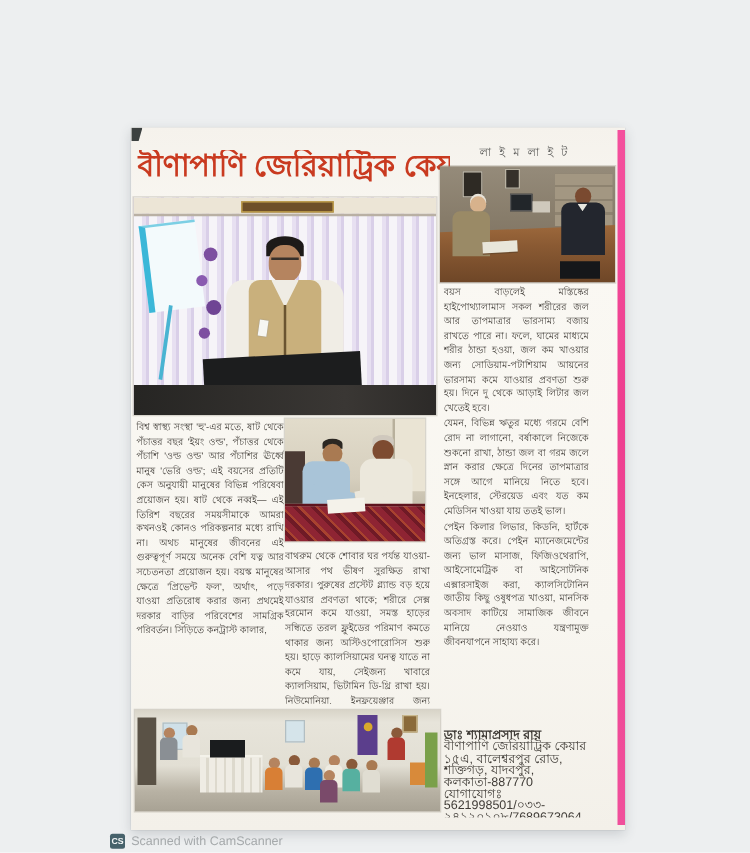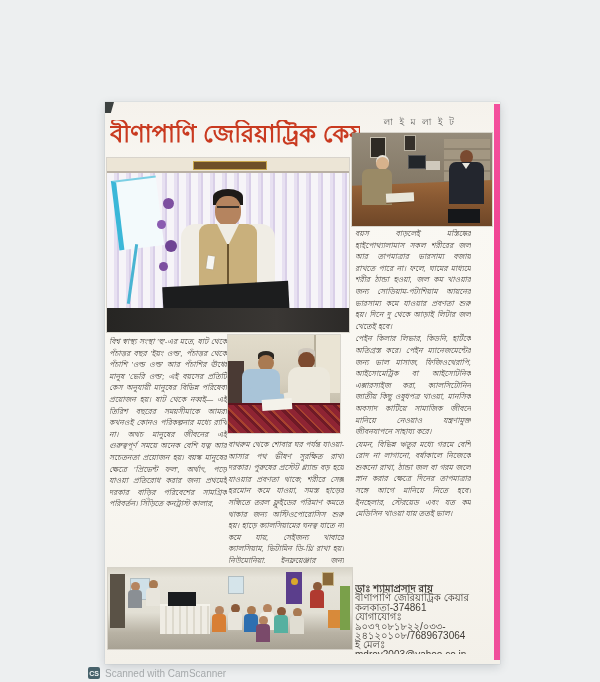--- a/index.html
+++ b/index.html
@@ -20,21 +20,21 @@
     font-size:9px;letter-spacing:2px;color:#5a5a58;white-space:nowrap;
   }
   .title{
     position:absolute;left:5px;top:18px;width:250px;
     font-size:24px;font-weight:bold;color:#c93a20;line-height:1.2;white-space:nowrap;overflow:hidden;
   }
   .col{
     position:absolute;color:#47433e;font-size:7.6px;line-height:11.6px;
     text-align:justify;overflow:hidden;
   }
-  .col p{margin:0 0 1px 0;font-style:italic;}
+  .col p{margin:0 0 1px 0;}
   .contact{position:absolute;color:#3f3b36;font-size:10px;line-height:9.4px;overflow:hidden;}
   .contact .nm{font-weight:bold;}
   .photo{position:absolute;overflow:hidden;box-shadow:0 0 0 1px rgba(120,110,95,.25);}
   .abs{position:absolute;}
   .rnd{border-radius:50%;}
   .person{position:absolute;width:14px;height:26px;}
   .person::before{content:"";position:absolute;left:3px;top:0;width:9px;height:9px;border-radius:50%;background:currentColor;}
   .person::after{content:"";position:absolute;left:0;top:8px;width:14px;height:18px;border-radius:4px 4px 0 0;background:var(--shirt,#ddd);}
   .wm{position:absolute;left:88px;top:667px;display:flex;align-items:center;gap:5px;}
   .wm-logo{
@@ -136,30 +136,31 @@
     <div class="col" style="left:4px;top:234px;width:118px;height:230px;">
       <p>বিশ্ব স্বাস্থ্য সংস্থা 'হু'-এর মতে, ষাট থেকে পঁচাত্তর বছর 'ইয়ং ওল্ড', পঁচাত্তর থেকে পঁচাশি 'ওল্ড ওল্ড' আর পঁচাশির ঊর্ধ্বে মানুষ 'ভেরি ওল্ড'; এই বয়সের প্রতিটি কেস অনুযায়ী মানুষের বিভিন্ন পরিষেবা প্রয়োজন হয়। ষাট থেকে নব্বই— এই তিরিশ বছরের সময়সীমাকে আমরা কখনওই কোনও পরিকল্পনার মধ্যে রাখি না। অথচ মানুষের জীবনের এই গুরুত্বপূর্ণ সময়ে অনেক বেশি যত্ন আর সচেতনতা প্রয়োজন হয়। বয়স্ক মানুষের ক্ষেত্রে 'প্রিভেন্ট ফল', অর্থাৎ, পড়ে যাওয়া প্রতিরোধ করার জন্য প্রথমেই দরকার বাড়ির পরিবেশের সামগ্রিক পরিবর্তন। সিঁড়িতে কনট্রাস্ট কালার,</p>
     </div>
 
     <div class="col" style="left:123px;top:337px;width:116px;height:124px;">
       <p>বাথরুম থেকে শোবার ঘর পর্যন্ত যাওয়া-আসার পথ ভীষণ সুরক্ষিত রাখা দরকার। পুরুষের প্রস্টেট গ্ল্যান্ড বড় হয়ে যাওয়ার প্রবণতা থাকে; শরীরে সেক্স হরমোন কমে যাওয়া, সমস্ত হাড়ের সন্ধিতে তরল ফ্লুইডের পরিমাণ কমতে থাকার জন্য অস্টিওপোরোসিস শুরু হয়। হাড়ে ক্যালসিয়ামের ঘনত্ব যাতে না কমে যায়, সেইজন্য খাবারে ক্যালসিয়াম, ভিটামিন ডি-থ্রি রাখা হয়। নিউমোনিয়া, ইনফ্লুয়েঞ্জার জন্য ভ্যাকসিন দেওয়া হয় বয়স্ক মানুষকে।</p>
     </div>
 
     <div class="col" style="left:250px;top:126px;width:116px;height:334px;">
       <p>বয়স বাড়লেই মস্তিষ্কের হাইপোথ্যালামাস সকল শরীরের জল আর তাপমাত্রার ভারসাম্য বজায় রাখতে পারে না। ফলে, ঘামের মাধ্যমে শরীর ঠান্ডা হওয়া, জল কম খাওয়ার জন্য সোডিয়াম-পটাশিয়াম আয়নের ভারসাম্য কমে যাওয়ার প্রবণতা শুরু হয়। দিনে দু থেকে আড়াই লিটার জল খেতেই হবে।</p>
+      <p>যেমন, বিভিন্ন ঋতুর মধ্যে গরমে বেশি রোদ না লাগানো, বর্ষাকালে নিজেকে শুকনো রাখা, ঠান্ডা জল বা গরম জলে স্নান করার ক্ষেত্রে দিনের তাপমাত্রার সঙ্গে আগে মানিয়ে নিতে হবে। ইনহেলার, স্টেরয়েড এবং যত কম মেডিসিন খাওয়া যায় ততই ভাল।</p>
       <p>পেইন কিলার লিভার, কিডনি, হার্টকে অতিগ্রস্ত করে। পেইন ম্যানেজমেন্টের জন্য ভাল মাসাজ, ফিজিওথেরাপি, আইসোমেট্রিক বা আইসোটনিক এক্সারসাইজ করা, ক্যালসিটোনিন জাতীয় কিছু ওষুধপত্র খাওয়া, মানসিক অবসাদ কাটিয়ে সামাজিক জীবনে মানিয়ে নেওয়াও যন্ত্রণামুক্ত জীবনযাপনে সাহায্য করে।</p>
-      <p>যেমন, বিভিন্ন ঋতুর মধ্যে গরমে বেশি রোদ না লাগানো, বর্ষাকালে নিজেকে শুকনো রাখা, ঠান্ডা জল বা গরম জলে স্নান করার ক্ষেত্রে দিনের তাপমাত্রার সঙ্গে আগে মানিয়ে নিতে হবে। ইনহেলার, স্টেরয়েড এবং যত কম মেডিসিন খাওয়া যায় ততই ভাল।</p>
 
     </div>
 
     <div class="contact" style="left:250px;top:482px;width:122px;height:70px;">
       <div class="nm">ডাঃ শ্যামাপ্রসাদ রায়</div>
       <div>বীণাপাণি জেরিয়াট্রিক কেয়ার</div>
-      <div>কলকাতা-374861</div>
-      <div>যোগাযোগঃ ৯০৩৭০৮১৮২২/০৩৩-</div>
+      <div>১৫এ, বালেশ্বরপুর রোড, শক্তিগড়, যাদবপুর,</div>
+      <div>কলকাতা-887770</div>
+      <div>যোগাযোগঃ 5621998501/০৩৩-</div>
       <div>২৪১২০১০৮/7689673064</div>
       <div>ই মেলঃ mdroy2003@yahoo.co.in</div>
     </div>
   </div>
 
   <div class="wm">
     <div class="wm-logo">CS</div>
     <div class="wm-text">Scanned with CamScanner</div>
   </div>
 

